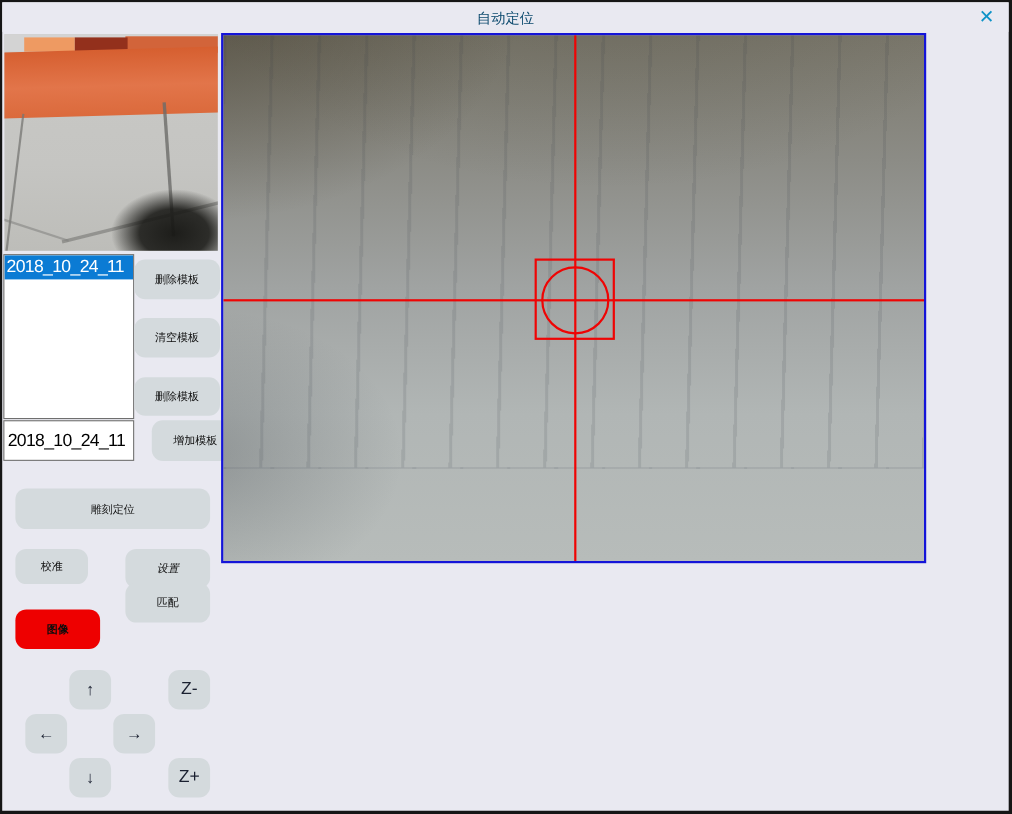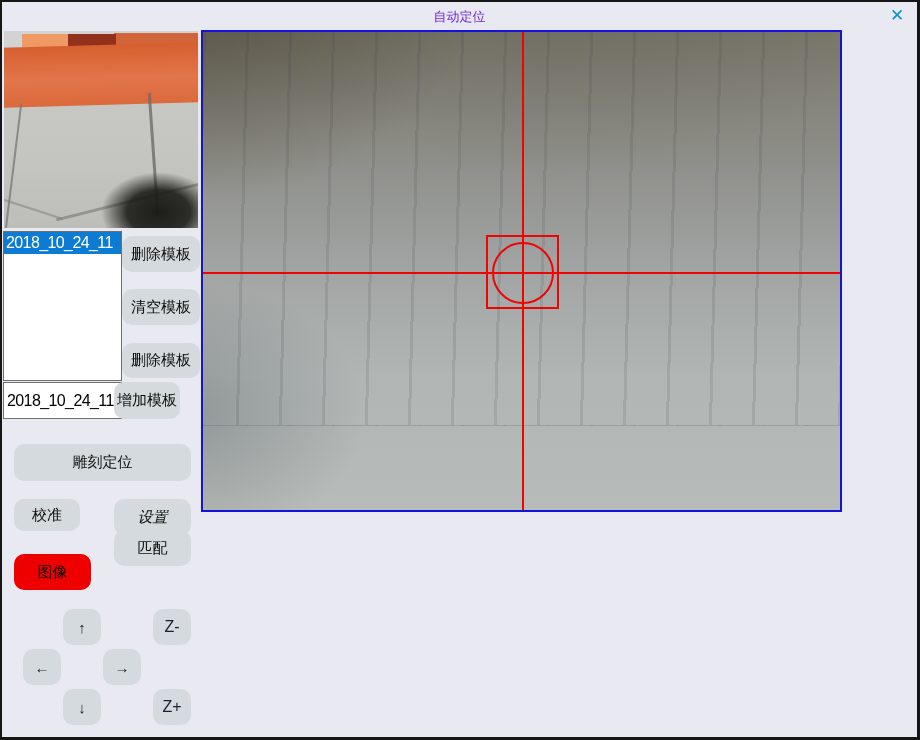--- a/index.html
+++ b/index.html
@@ -5,21 +5,21 @@
   * { margin:0; padding:0; box-sizing:border-box; }
   html,body { width:920px; height:740px; font-family:"Liberation Sans","DejaVu Sans",sans-serif; }
   #window {
     position:relative; width:920px; height:740px;
     background:#e9e9f1;
     border:2px solid #161616; border-right-width:3px; border-bottom-width:3px;
     overflow:hidden;
   }
   
   .titlebar { position:absolute; left:0; top:0; width:100%; height:27px; background:#e9e9f1; }
-  .title { position:absolute; left:0; right:0; top:6px; text-align:center; font-size:13px; color:#6d28d9; }
+  .title { position:absolute; left:0; right:0; top:6px; text-align:center; font-size:13px; color:#0c4a6e; }
   .close {
     position:absolute; right:10px; top:4px; width:20px; height:20px;
     color:#0e93c8; font-size:17px; font-weight:bold; line-height:20px; text-align:center;
     cursor:pointer;
   }
   
   .thumb {
     position:absolute; left:2px; top:29px; width:194px; height:197px;
     background:linear-gradient(180deg,#c9c9c6 0%, #c5c5c2 60%, #bdbdb9 100%);
     overflow:hidden;
@@ -53,28 +53,28 @@
   }
   .listitem.selected { background:#0b7bd4; color:#fff; }
   .nameinput {
     position:absolute; left:1px; top:380px; width:119px; height:37px;
     border:1px solid #6f6f6f; background:#fff; font-size:16px; letter-spacing:-0.6px;
     padding-left:3px; color:#000; font-family:inherit;
   }
   
   .btn {
     position:absolute; background:#d4dadd; border:none; border-radius:10px;
-    font-size:15px; color:#0c0c0c; font-family:inherit; cursor:pointer;
+    font-size:10px; color:#0c0c0c; font-family:inherit; cursor:pointer;
     display:flex; align-items:center; justify-content:center; white-space:nowrap;
   }
-  .btn.red { background:#ee0000; }
+  .btn.red { background:#ee0000;font-weight:bold; }
   #btn-delete   { left:120px; top:234px; width:78px; height:36px; }
   #btn-clear    { left:120px; top:287px; width:78px; height:36px; }
   #btn-engrave  { left:120px; top:341px; width:78px; height:35px; }
-  #btn-add      { left:112px; top:380px; width:66px; height:37px;text-align:center; }
+  #btn-add      { left:136px; top:380px; width:79px; height:37px;text-align:center; }
   #btn-locatecut{ left:12px;  top:442px; width:177px; height:37px; }
   #btn-calib    { left:12px;  top:497px; width:66px;  height:32px; }
   #btn-settings { left:112px; top:497px; width:77px;  height:36px;font-style:italic; }
   #btn-image    { left:12px;  top:552px; width:77px;  height:36px; }
   #btn-match    { left:112px; top:528px; width:77px;  height:36px; }
   .jog { font-size:15px; color:#1a2030; }
   #jog-up     { left:61px;  top:607px; width:38px; height:36px; }
   #jog-zminus { left:151px; top:607px; width:38px; height:36px; font-size:16px; }
   #jog-left   { left:21px;  top:647px; width:38px; height:36px; }
   #jog-right  { left:101px; top:647px; width:38px; height:36px; }

